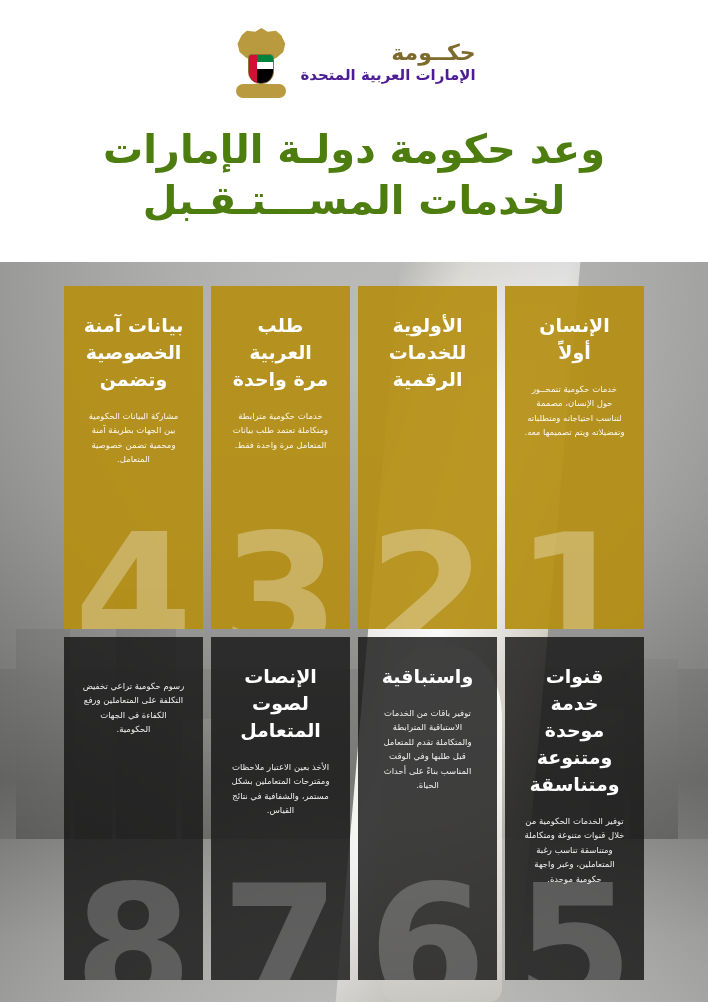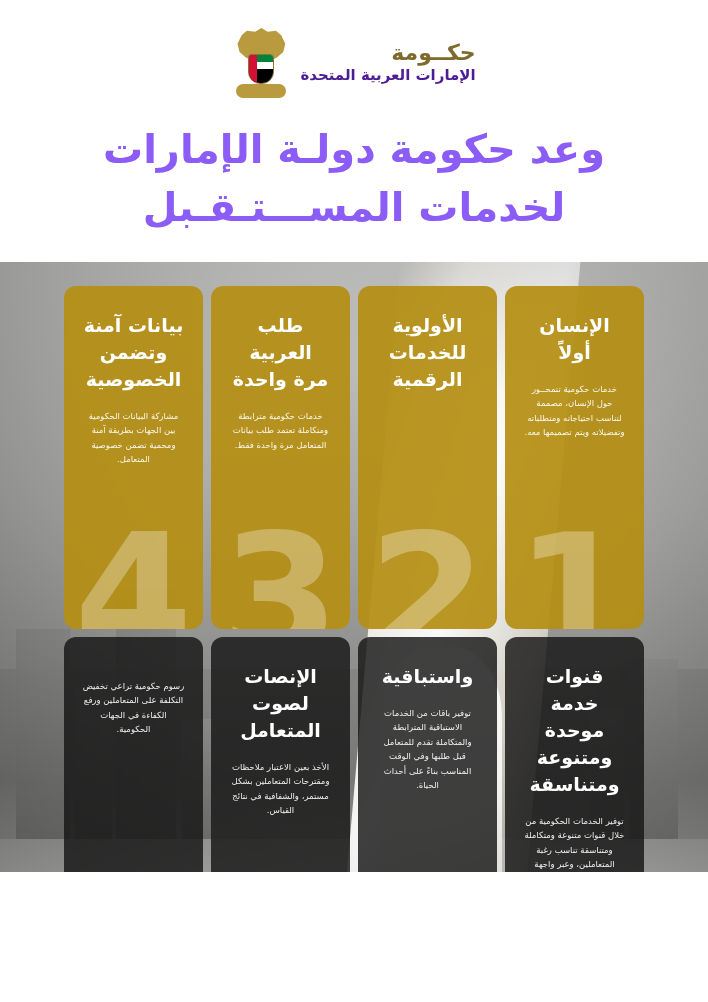--- a/index.html
+++ b/index.html
@@ -4,21 +4,21 @@
 <style>
   * { box-sizing: border-box; margin: 0; padding: 0; }
   html, body {
     width: 708px; height: 1002px;
     background: #ffffff;
     font-family: "DejaVu Sans", "Liberation Sans", sans-serif;
     overflow: hidden;
   }
   .page {
     position: relative;
-    width: 708px; height: 872px;
+    width: 708px; height: 1002px;
     background: #ffffff;
     overflow: hidden;
   }
 
   
   .header {
     position: relative;
     height: 262px;
     background: #ffffff;
   }
@@ -81,25 +81,24 @@
 
   .title-block {
     margin-top: 26px;
     text-align: center;
     padding: 0 40px;
   }
   .title-block .t1,
   .title-block .t2 {
     font-size: 40px;
     font-weight: bold;
-    color: #8b5cf6;
+    color: #4d7c0f;
     letter-spacing: 1px;
     line-height: 1.28;
     white-space: nowrap;
-    margin-top: 7px;
   }
 
   
   .board {
     position: relative;
     width: 708px;
     height: 740px;
     overflow: hidden;
     background: #6e6e6c;
   }
@@ -160,21 +159,20 @@
     padding: 24px 64px 22px 64px;
     column-gap: 8px;
     row-gap: 8px;
   }
   .card {
     position: relative;
     overflow: hidden;
     padding: 26px 14px 10px 14px;
     color: #ffffff;
     text-align: center;
-    border-radius: 12px;
   }
   .card.gold { background: rgba(181,143,19,0.93); }
   .card.dark { background: rgba(22,22,22,0.82); }
   .card .c-title {
     font-size: 19px;
     font-weight: bold;
     line-height: 1.42;
     position: relative;
     z-index: 2;
   }
@@ -272,22 +270,22 @@
           <div>العربية</div>
           <div>مرة واحدة</div>
         </div>
         <div class="c-desc">خدمات حكومية مترابطة ومتكاملة تعتمد طلب بيانات المتعامل مرة واحدة فقط.</div>
         <div class="c-num">3</div>
       </div>
 
       <div class="card gold">
         <div class="c-title">
           <div>بيانات آمنة</div>
+          <div>الخصوصية</div>
           <div>وتضمن</div>
-          <div>الخصوصية</div>
         </div>
         <div class="c-desc">مشاركة البيانات الحكومية بين الجهات بطريقة آمنة ومحمية تضمن خصوصية المتعامل.</div>
         <div class="c-num">4</div>
       </div>
 
       <div class="card dark">
         <div class="c-title">
           <div>قنوات خدمة</div>
           <div>موحدة</div>
           <div>ومتنوعة</div>

